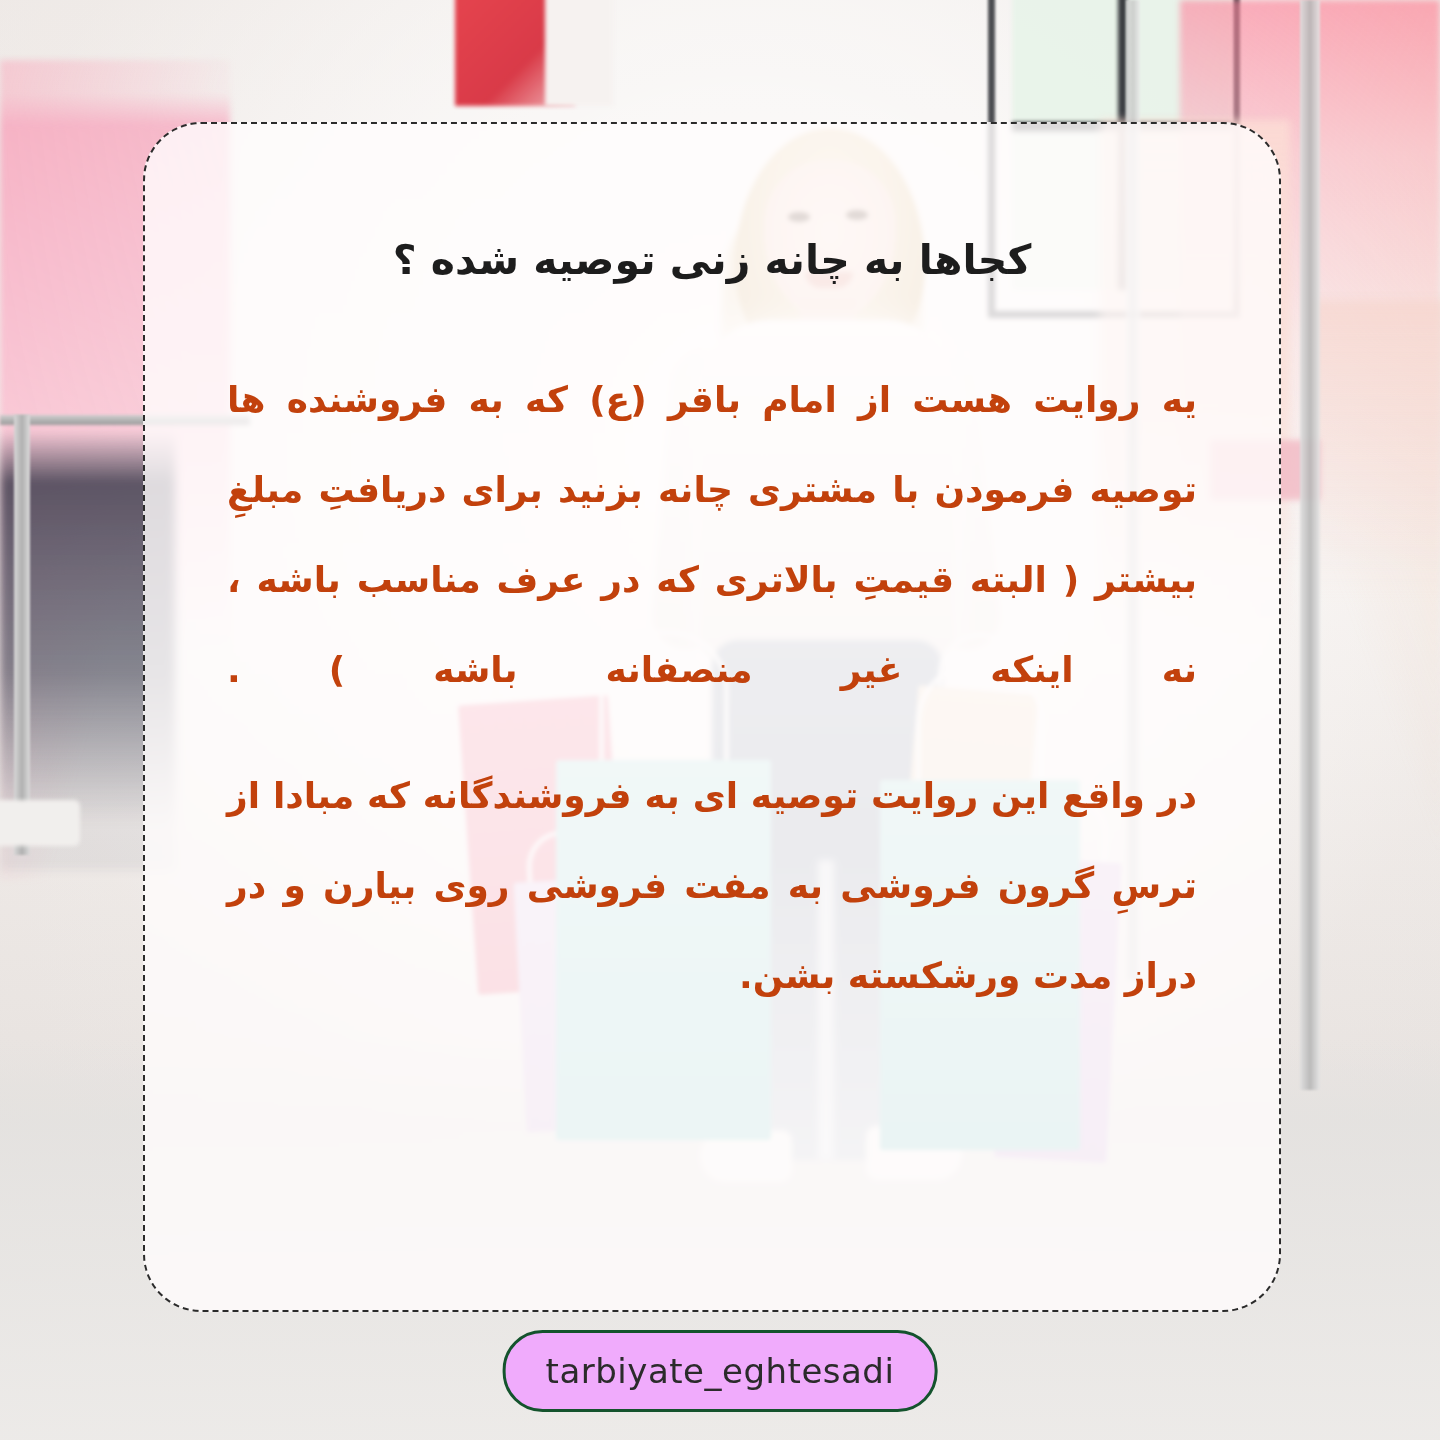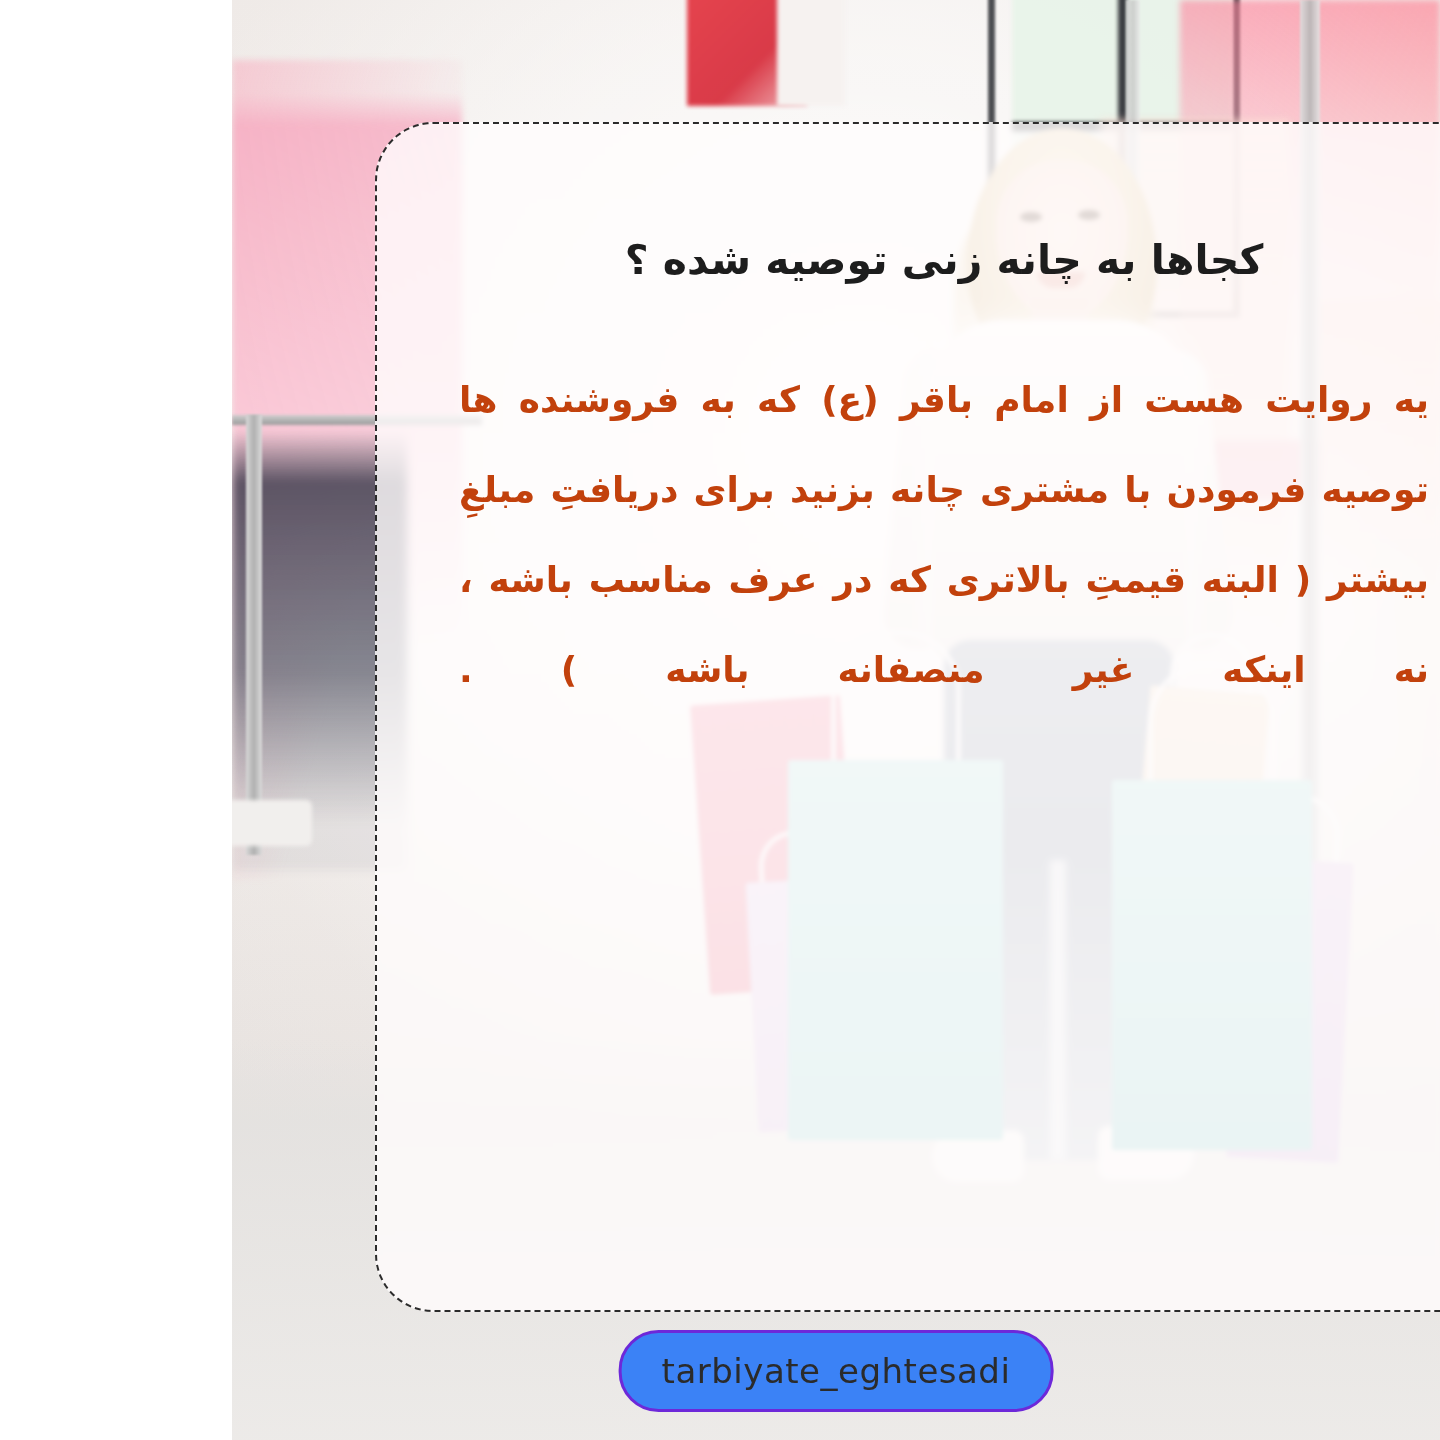--- a/index.html
+++ b/index.html
@@ -2,21 +2,21 @@
 <html lang="fa" dir="rtl"><head>
 <meta charset="utf-8">
 <style>
   html, body {
     margin: 0;
     padding: 0;
     background: #ffffff;
   }
   .stage {
     position: relative;
-    width: 1208px;
+    width: 1440px;
     height: 1440px;
     overflow: hidden;
     font-family: "DejaVu Sans", "Liberation Sans", sans-serif;
   }
 
   
   .photo {
     position: absolute;
     inset: 0;
     background:
@@ -335,22 +335,22 @@
   .body-text.last { text-align-last: right; }
 
   
   .handle-chip {
     position: absolute;
     left: 50%;
     transform: translateX(-50%);
     bottom: 28px;
     min-width: 400px;
     padding: 18px 40px;
-    background: #3b82f6;
-    border: 3px solid #6d28d9;
+    background: #f0abfc;
+    border: 3px solid #14532d;
     border-radius: 40px;
     text-align: center;
     font-size: 34px;
     color: #2b2b2b;
     letter-spacing: 0.5px;
     box-sizing: border-box;
     direction: ltr;
   }
 </style>
 </head>
@@ -416,18 +416,19 @@
     <div class="bag bag-mint2">
       <div class="handle"></div>
       <div class="body"></div>
     </div>
   </div>
 
   <div class="card">
     <div class="card-inner">
       <h1 class="headline">کجاها به چانه زنی توصیه شده ؟</h1>
       <p class="body-text">یه روایت هست از امام باقر (ع) که به فروشنده ها توصیه فرمودن  با مشتری چانه بزنید برای دریافتِ مبلغِ بیشتر ( البته قیمتِ بالاتری که در عرف مناسب باشه ، نه اینکه غیر منصفانه باشه ) .</p>
+      <p class="body-text last">در واقع  این روایت توصیه ای به فروشندگانه که مبادا از ترسِ گرون فروشی به مفت فروشی روی بیارن و در دراز مدت ورشکسته بشن.</p>
     </div>
   </div>
 
   <div class="handle-chip">tarbiyate_eghtesadi</div>
 
 </div>
 
 </body></html>

